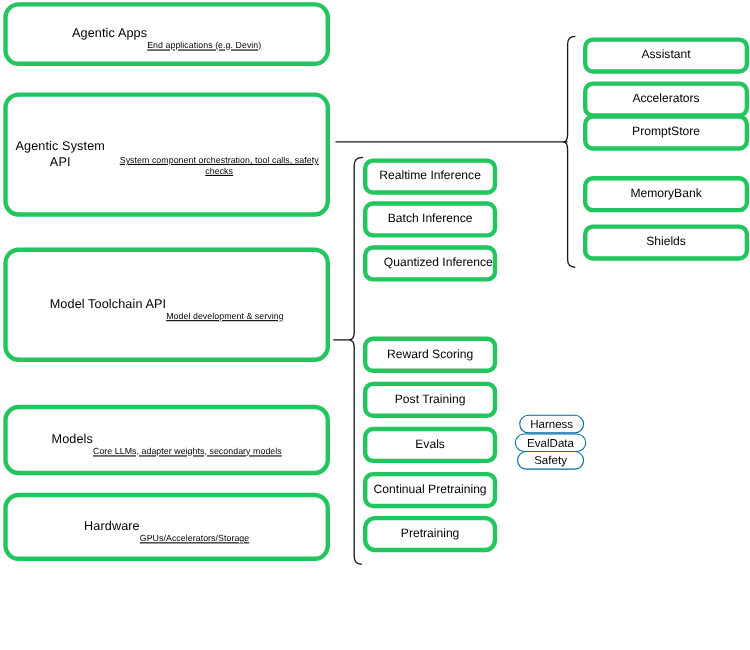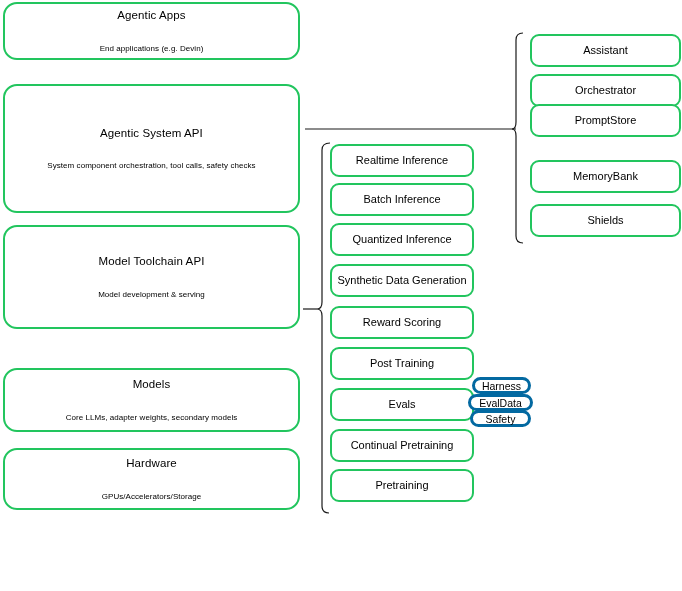--- a/index.html
+++ b/index.html
@@ -17,63 +17,64 @@
   }
   #diagram {
     position: absolute;
     left: 0; top: 0;
     width: 682px;
     height: 591px;
   }
   .node {
     position: absolute;
     box-sizing: border-box;
-    border: 2px solid #22c55e;
+    border: 4px solid #22c55e;
     background: #ffffff;
     display: flex;
-    flex-direction: column;
+    flex-direction: row;
     align-items: center;
     justify-content: center;
     text-align: center;
     line-height: 1.25;
   }
   
   .layer {
     border-radius: 14px;
     left: 3px;
     width: 297px;
   }
   .layer .title {
     font-size: 11.5px;
     letter-spacing: 0.1px;
   }
   .layer .subtitle {
     font-size: 8px;
     margin-top: 21px;
     letter-spacing: 0.05px;
+    text-decoration: underline;
   }
   
   .cap {
     border-radius: 9px;
     height: 33px;
     font-size: 11px;
   }
   .cap-mid {
     left: 330px;
-    width: 144px;
+    width: 122px;
   }
   .cap-right {
     left: 530px;
     width: 151px;
   }
   
   .pill {
     position: absolute;
     box-sizing: border-box;
-    border: 3px solid #0369a1;
+    border: 1px solid #0369a1;
     border-radius: 10px;
     background: #ffffff;
     height: 17px;
     display: flex;
     align-items: center;
     justify-content: center;
     font-size: 10.5px;
     z-index: 5;
   }
   svg.connectors {
@@ -100,21 +101,21 @@
     <path d="M 330 143 Q 322 143 322 150 L 322 302 Q 322 309 317 309 Q 322 309 322 316 L 322 506 Q 322 513 329 513" fill="none" stroke="#1a1a1a" stroke-width="1.2"></path>
 
     <path d="M 303 309 L 317 309" fill="none" stroke="#1a1a1a" stroke-width="1.2"></path>
   </svg>
 
   <div class="node layer" style="top:2px; height:58px;">
     <div class="title">Agentic Apps</div>
     <div class="subtitle">End applications (e.g. Devin)</div>
   </div>
 
-  <div class="node layer" style="top:84px; height:129px;">
+  <div class="node layer" style="top:84px; height:113px;">
     <div class="title">Agentic System API</div>
     <div class="subtitle">System component orchestration, tool calls, safety checks</div>
   </div>
 
   <div class="node layer" style="top:225px; height:104px;">
     <div class="title">Model Toolchain API</div>
     <div class="subtitle">Model development &amp; serving</div>
   </div>
 
   <div class="node layer" style="top:368px; height:64px;">
@@ -125,57 +126,54 @@
   <div class="node layer" style="top:448px; height:62px;">
     <div class="title">Hardware</div>
     <div class="subtitle">GPUs/Accelerators/Storage</div>
   </div>
 
 
   <div class="node cap cap-right" style="top:34px;">
     <span>Assistant</span>
   </div>
   <div class="node cap cap-right" style="top:74px;">
-    <span>Orchestrator</span>
+    <span>Accelerators</span>
   </div>
   <div class="node cap cap-right" style="top:104px;">
     <span>PromptStore</span>
   </div>
   <div class="node cap cap-right" style="top:160px;">
     <span>MemoryBank</span>
   </div>
   <div class="node cap cap-right" style="top:204px;">
     <span>Shields</span>
   </div>
 
   <div class="node cap cap-mid" style="top:144px;">
     <span>Realtime Inference</span>
   </div>
   <div class="node cap cap-mid" style="top:183px;">
     <span>Batch Inference</span>
   </div>
-  <div class="node cap cap-mid" style="top:223px;">
+  <div class="node cap cap-mid" style="top:223px;justify-content:flex-end;">
     <span>Quantized Inference</span>
-  </div>
-  <div class="node cap cap-mid" style="top:264px;">
-    <span>Synthetic Data Generation</span>
   </div>
   <div class="node cap cap-mid" style="top:306px;">
     <span>Reward Scoring</span>
   </div>
   <div class="node cap cap-mid" style="top:347px;">
     <span>Post Training</span>
   </div>
   <div class="node cap cap-mid" style="top:429px;">
     <span>Continual Pretraining</span>
   </div>
   <div class="node cap cap-mid" style="top:388px;">
     <span>Evals</span>
   </div>
-  <div class="node cap cap-mid" style="top:469px;">
+  <div class="node cap cap-mid" style="top:469px;border-radius:11px;">
     <span>Pretraining</span>
   </div>
 
   <div class="pill" style="left:472px; top:377px; width:59px;">
     <span>Harness</span>
   </div>
   <div class="pill" style="left:468px; top:394px; width:65px;">
     <span>EvalData</span>
   </div>
   <div class="pill" style="left:470px; top:410px; width:61px;">

